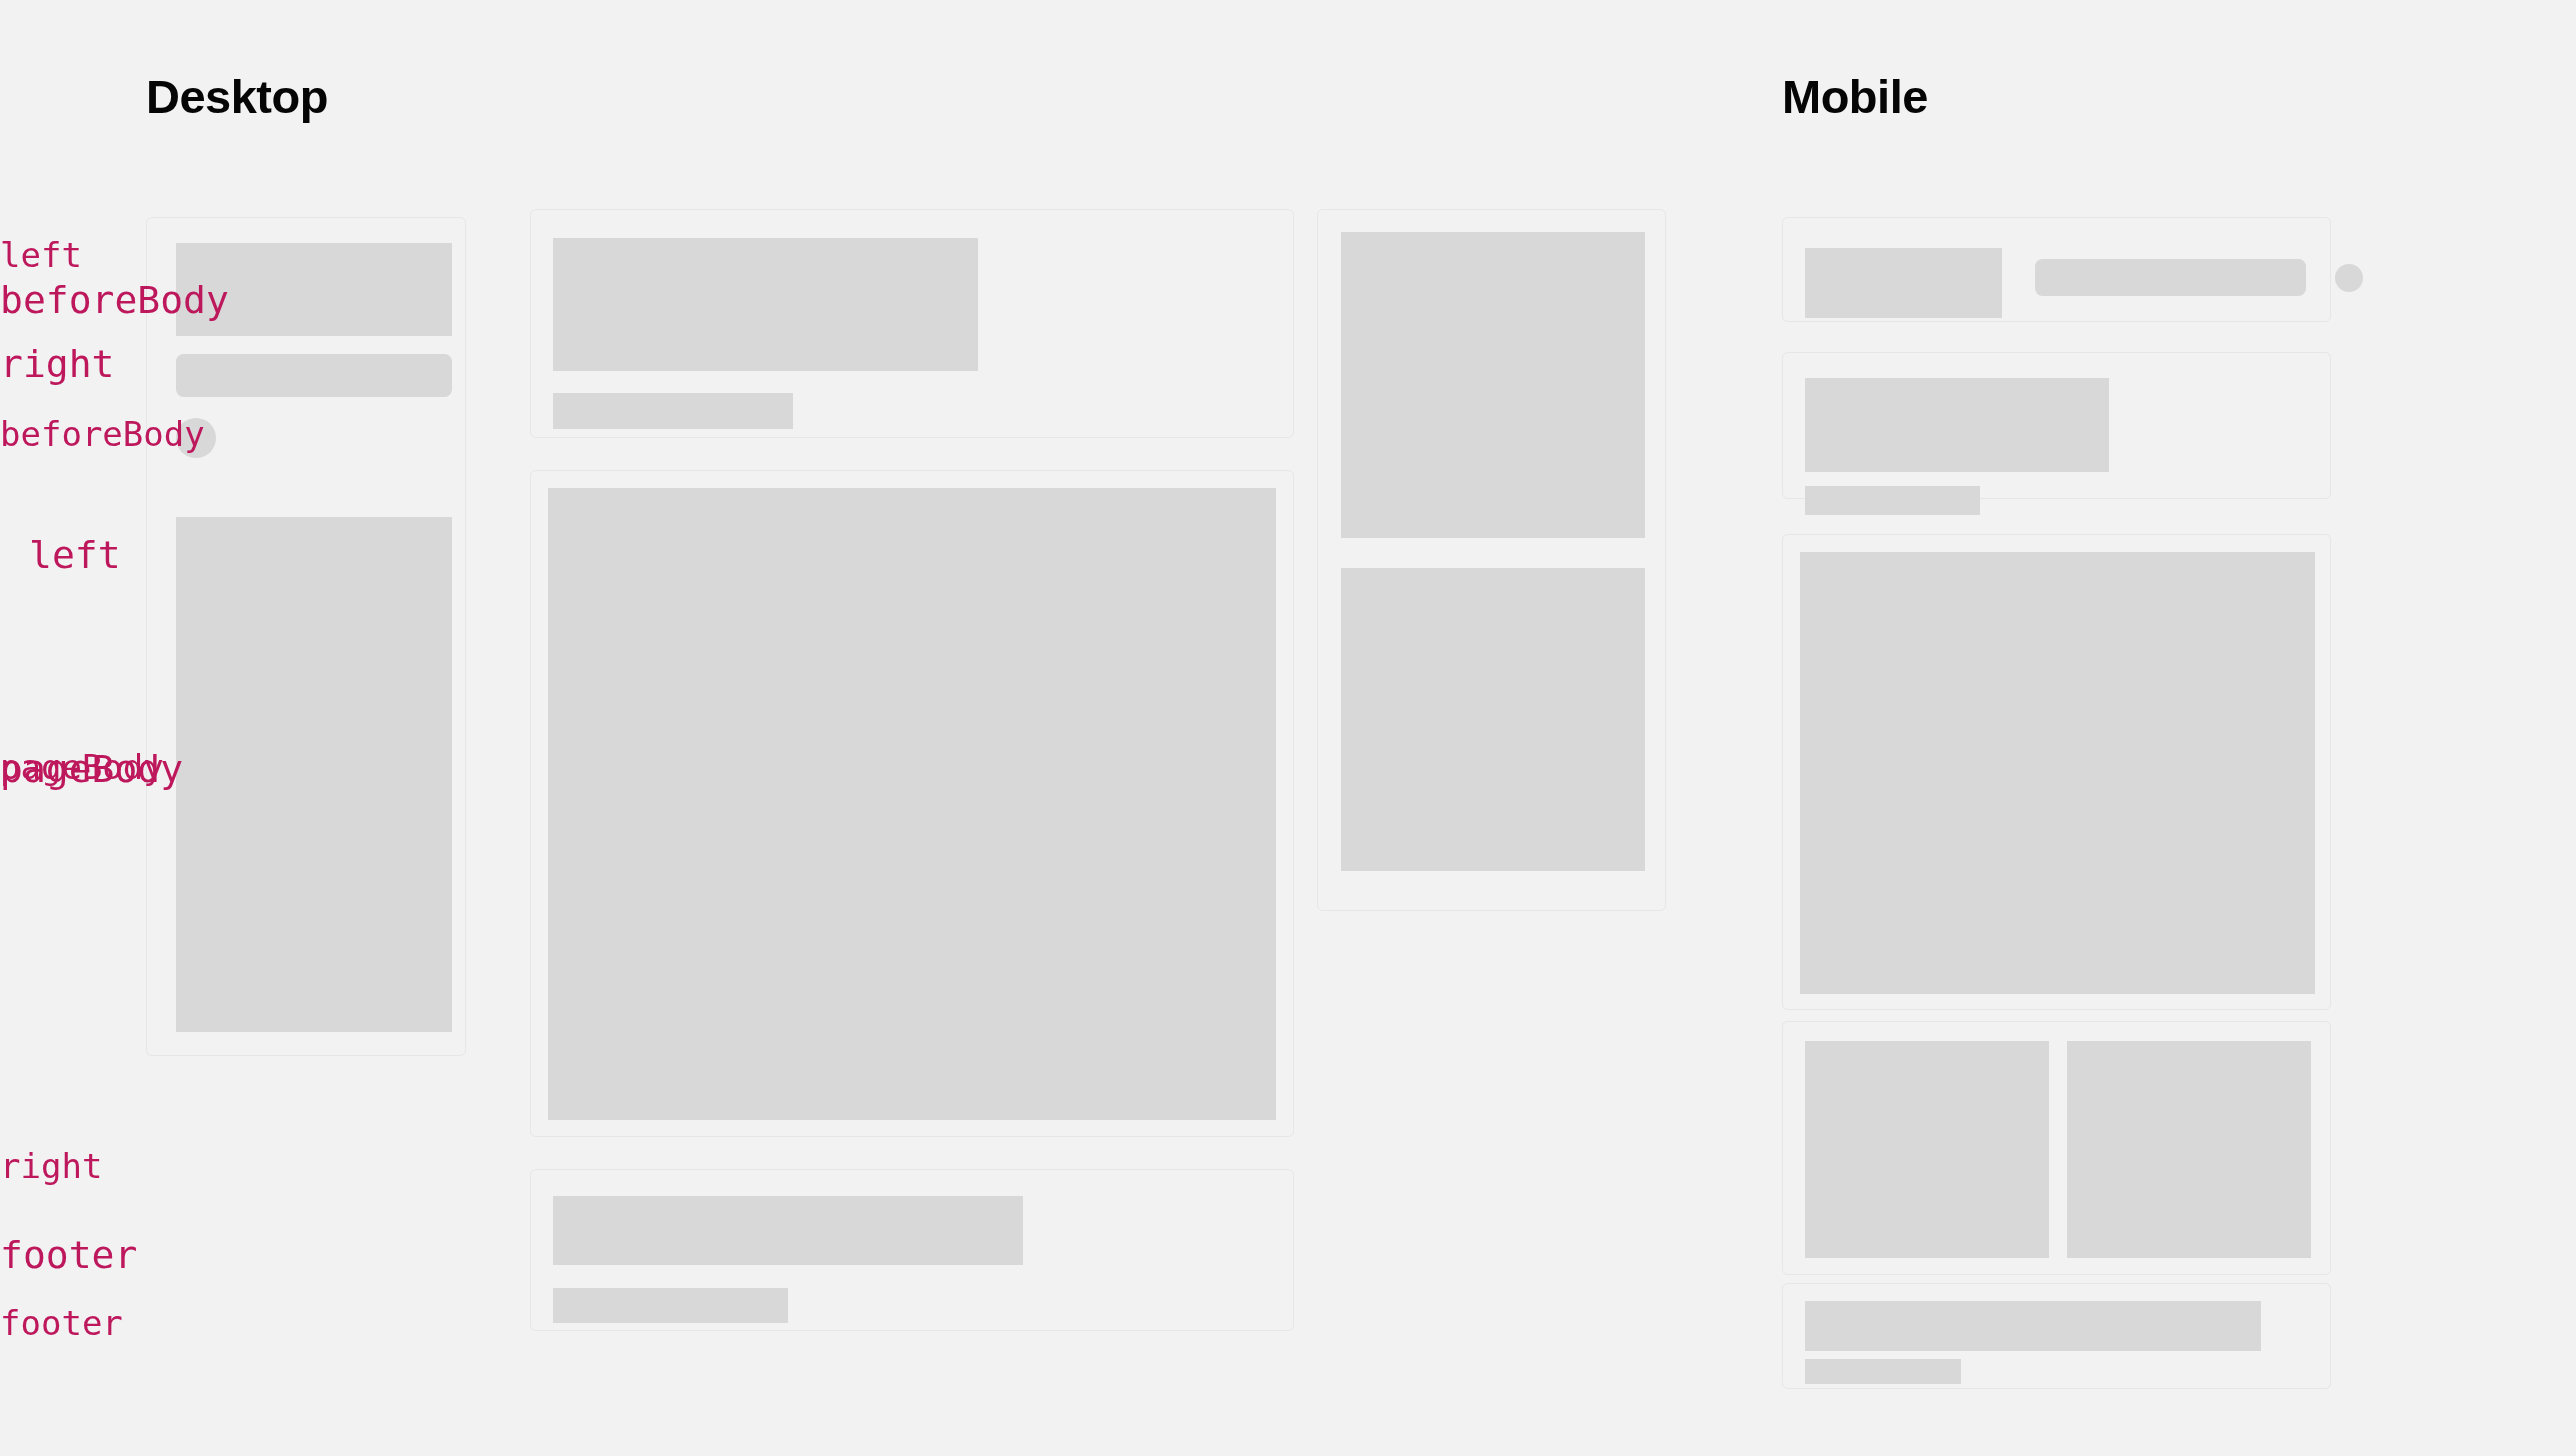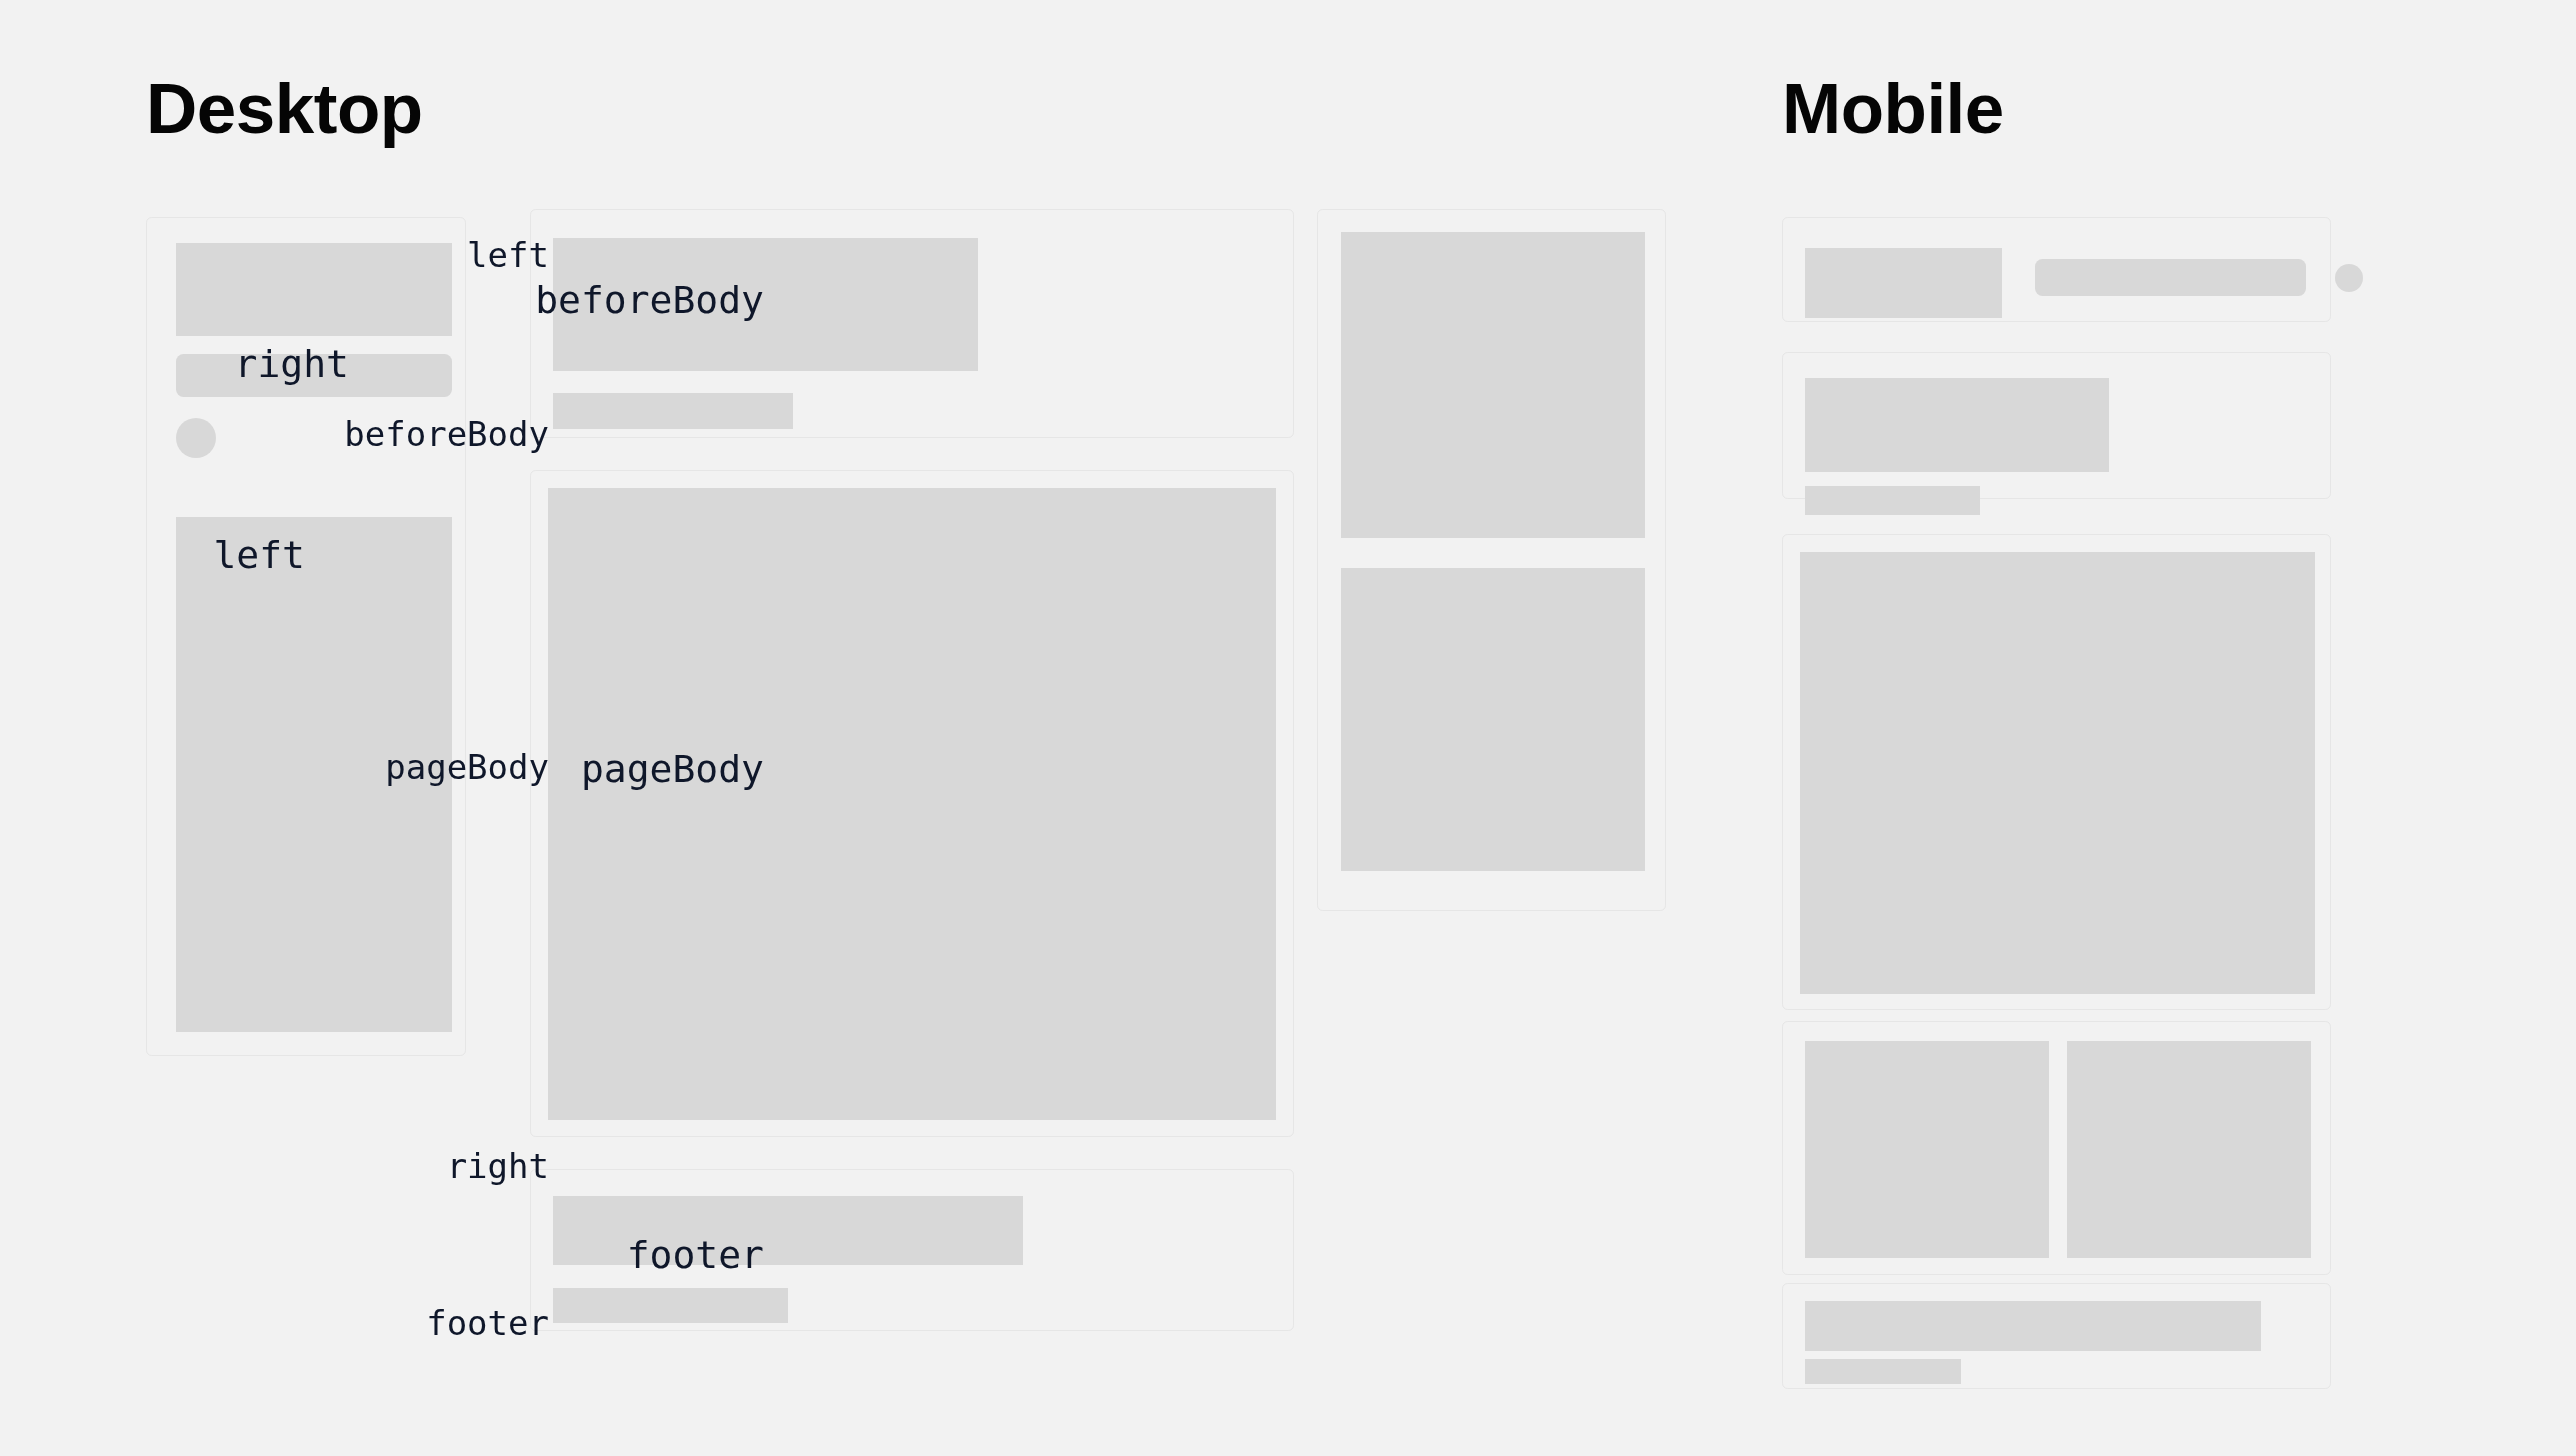--- a/index.html
+++ b/index.html
@@ -13,21 +13,21 @@
     font-family: "Liberation Sans", sans-serif;
     overflow: hidden;
     position: relative;
   }
 
   
   .section-title {
     position: absolute;
     font-family: "Liberation Sans", sans-serif;
     font-weight: bold;
-    font-size: 71px;
+    font-size: 47px;
     line-height: 1;
     color: #050505;
     letter-spacing: -0.5px;
     white-space: nowrap;
   }
   #desktop-title { left: 146px; top: 73px; }
   #mobile-title  { left: 1782px; top: 73px; }
 
   
   .panel {
@@ -46,23 +46,23 @@
   }
   .block.pill   { border-radius: 7.5px; }
   .block.circle { border-radius: 50%; }
 
   
   .region-label {
     position: absolute;
     font-family: "DejaVu Sans Mono", "Liberation Mono", monospace;
     font-size: 38px;
     line-height: 1;
-    color: #0f172a;
+    color: #be185d;
     white-space: nowrap;
-    text-align: right;
+    text-align: left;
     pointer-events: none;
   }
   .region-label.small { font-size: 34px; }
 
   
 
   
   #desktop-left-panel { left: 146px; top: 217px; width: 320px; height: 839px; }
   #dl-block-1 { left: 29px; top: 24.5px;  width: 276px; height: 93px; }
   #dl-block-2 { left: 29px; top: 136px; width: 276px; height: 43px; }

